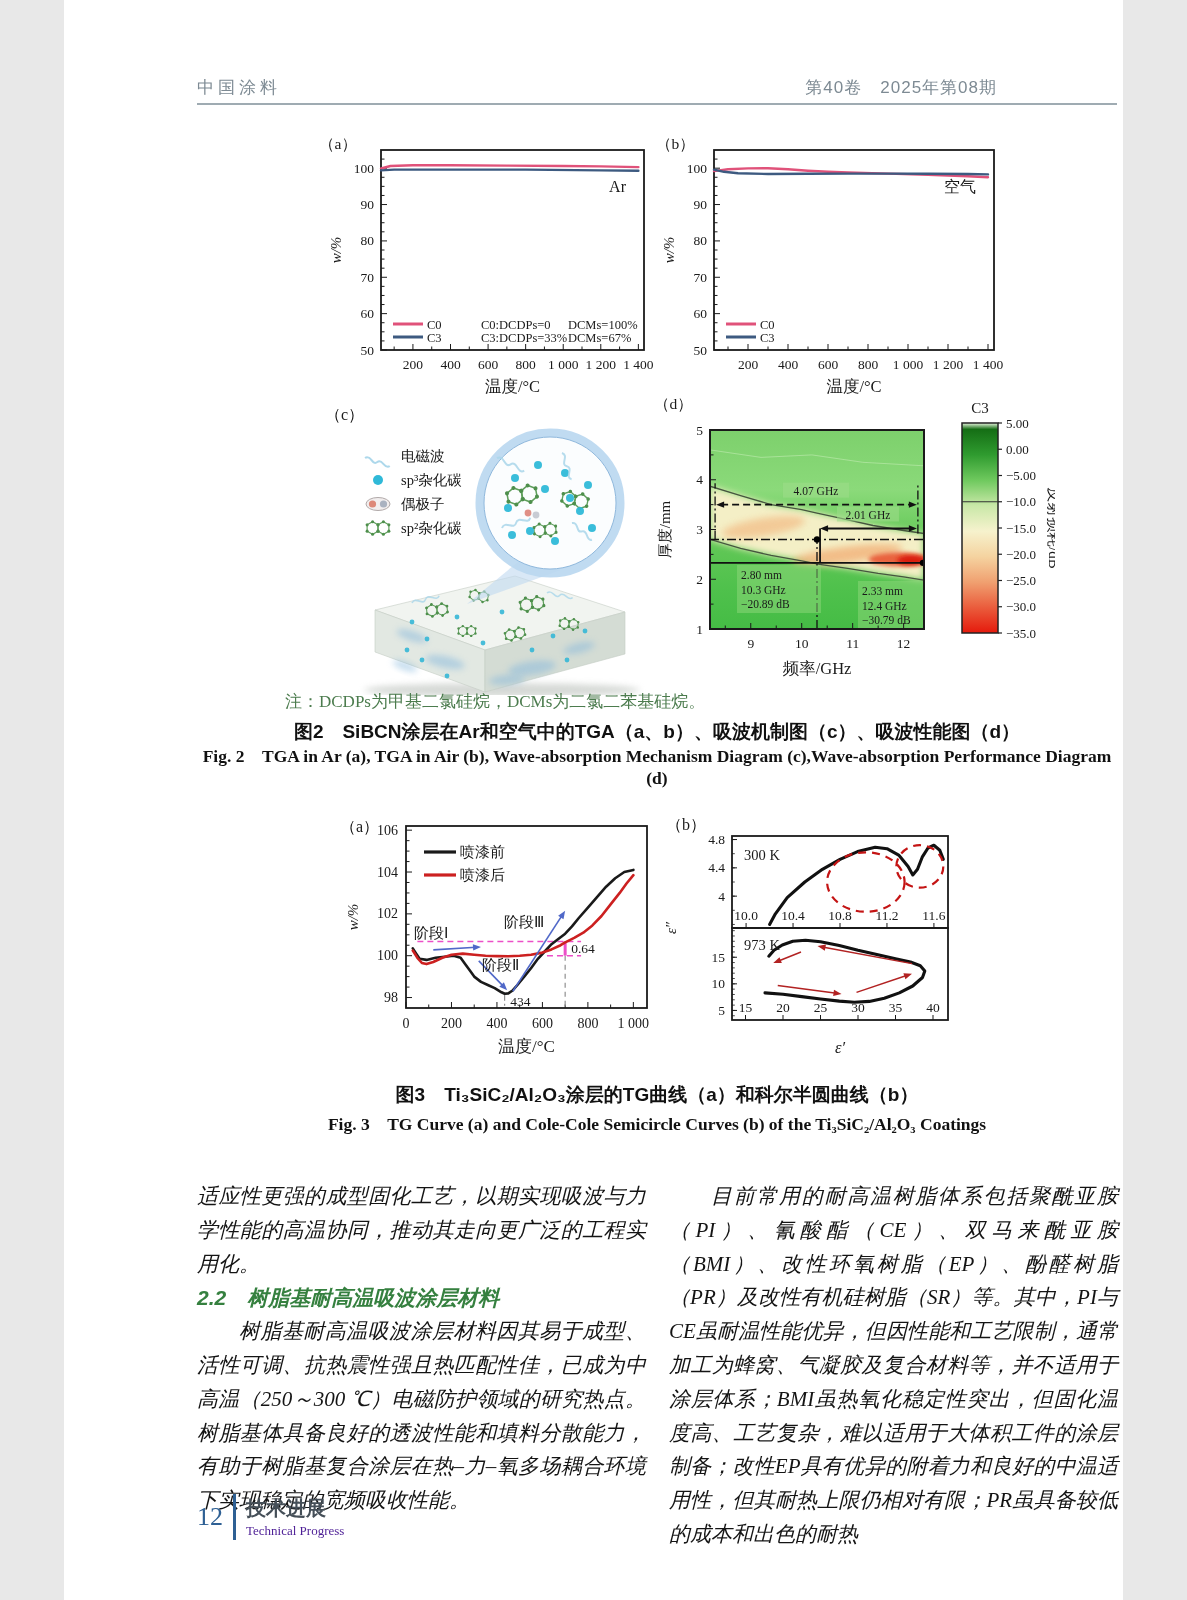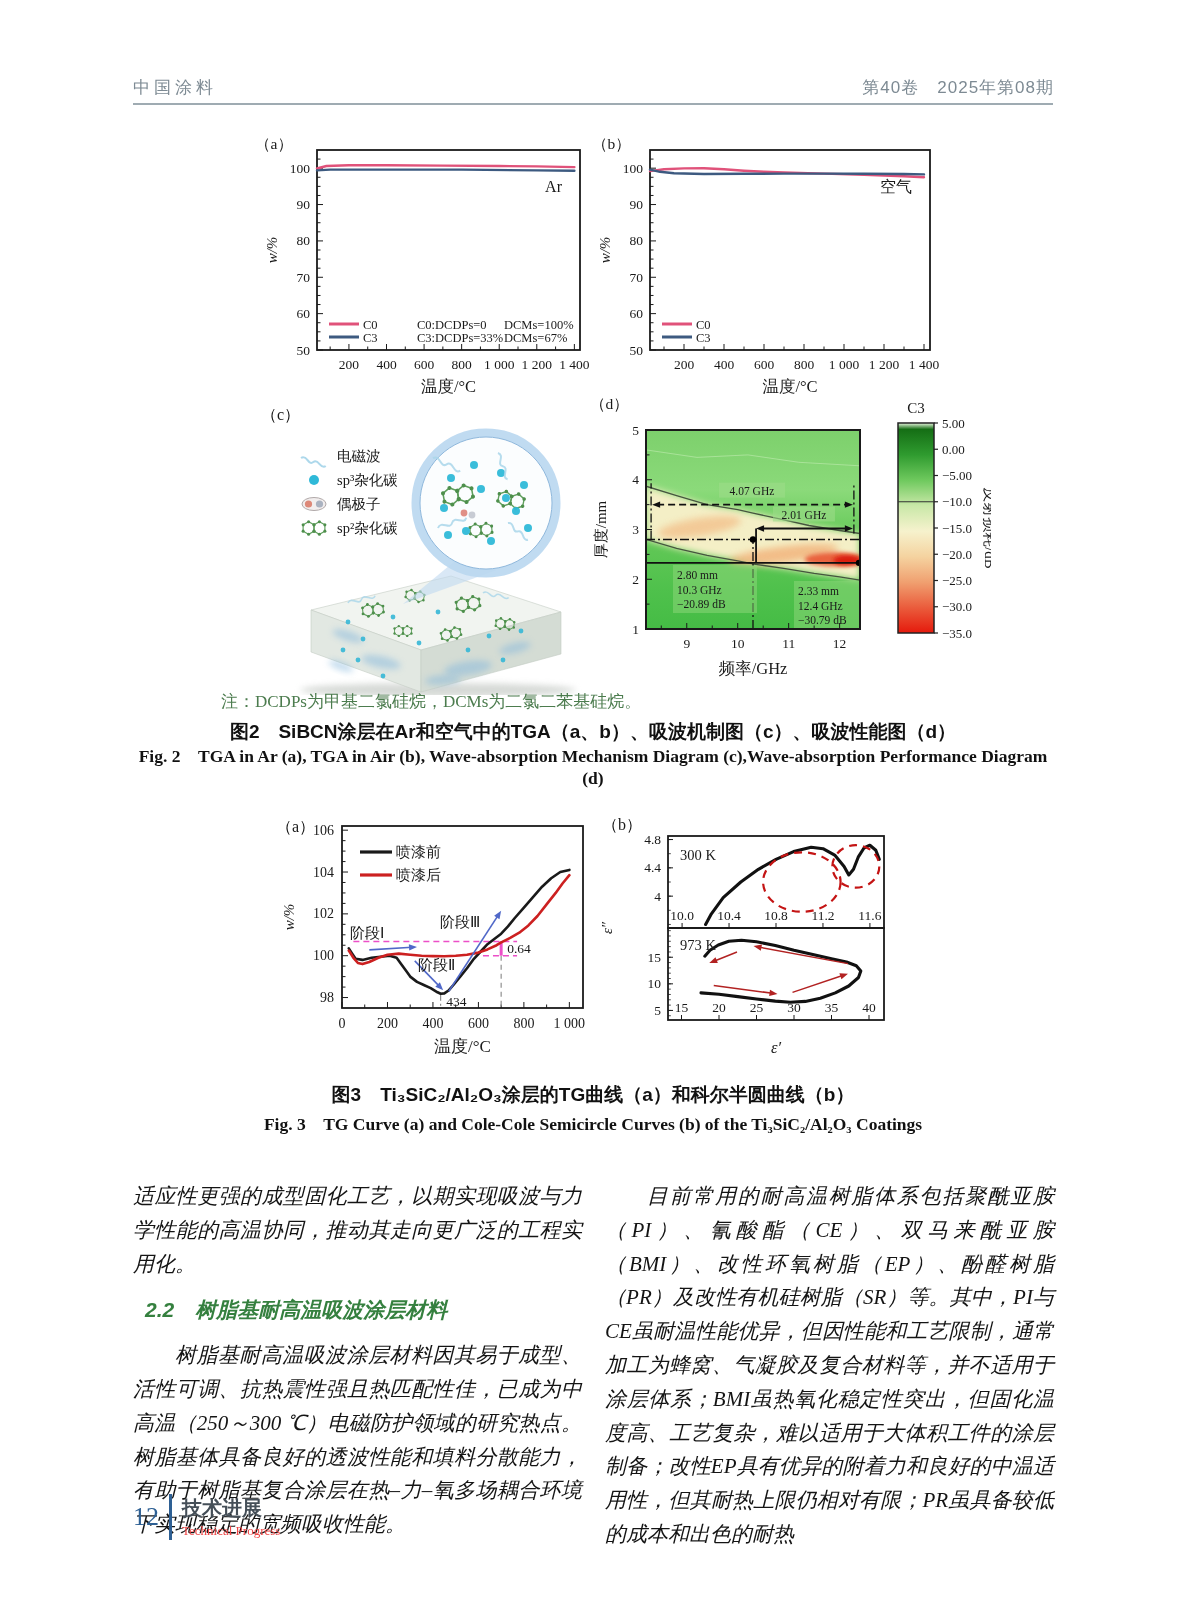--- a/index.html
+++ b/index.html
@@ -1,21 +1,21 @@
 <!DOCTYPE html>
 <html><head>
 <meta charset="utf-8">
 <style>
   html,body{margin:0;padding:0;background:#e8e8e8;}
-  #page{position:relative;width:1187px;height:1600px;background:#ffffff;margin:0 auto;overflow:hidden;
-        font-family:"Liberation Serif",serif;color:#1a1a1a;}
+  #page{position:relative;width:1015px;height:1600px;background:#ffffff;margin:0 auto;overflow:hidden;
+        font-family:"Liberation Serif",serif;color:#1a1a1a;padding-left:44px;}
   
   #hdr-left{position:absolute;left:133px;top:76px;font-family:"Liberation Sans",sans-serif;
             font-size:17px;color:#7d8a93;letter-spacing:4px;}
-  #hdr-right{position:absolute;right:133px;top:76px;font-family:"Liberation Sans",sans-serif;
+  #hdr-right{position:absolute;right:126px;top:76px;font-family:"Liberation Sans",sans-serif;
              font-size:17px;color:#7d8a93;letter-spacing:1px;}
   #hdr-rule{position:absolute;left:133px;top:103px;width:920px;height:2px;background:#9fabb2;}
   
   .chart{position:absolute;}
   #chart-fig2a{left:253px;top:133px;}
   #chart-fig2b{left:590px;top:133px;}
   #chart-fig2c{left:253px;top:398px;}
   #chart-fig2d{left:588px;top:393px;}
   #chart-fig3a{left:268px;top:812px;}
   #chart-fig3b{left:596px;top:810px;}
@@ -32,29 +32,29 @@
   #fig2-cap-en2{top:775px;}
   #fig3-cap-cn{top:1082px;}
   #fig3-cap-en1{top:1112px;}
   
   .col{position:absolute;top:1180px;width:449px;font-size:21px;line-height:33.8px;
        text-align:justify;color:#141414;font-style:italic;}
   #col-left{left:133px;}
   #col-right{left:605px;}
   .col p{margin:0;}
   .indent{text-indent:2em;}
-  #sec-heading{margin:12px;font-family:"Liberation Sans",sans-serif;font-weight:bold;
+  #sec-heading{margin:0;font-family:"Liberation Sans",sans-serif;font-weight:bold;
                font-size:21px;line-height:33.8px;color:#35803f;text-align:left;}
   
   #footer{position:absolute;left:133px;top:1494px;display:flex;align-items:center;}
   #page-num{font-size:26px;color:#2e6094;margin-right:10px;}
   #footer-bar{width:3px;height:46px;background:#2e6094;margin-right:10px;}
   #footer-labels{display:flex;flex-direction:column;justify-content:center;}
   #footer-cn{font-family:Liberation Sans, sans-serif;font-weight:bold;font-size:20px;color:#454f58;}
-  #footer-en{font-size:13px;color:#ef4444;margin-top:1px;}
+  #footer-en{font-size:13px;color:#4c1d95;margin-top:1px;}
 </style>
 </head>
 <body>
 
 <div id="page">
   <span id="hdr-left">中国涂料</span>
   <span id="hdr-right">第40卷　2025年第08期</span>
   <div id="hdr-rule"></div>
 
   <div class="chart" id="chart-fig2a">

